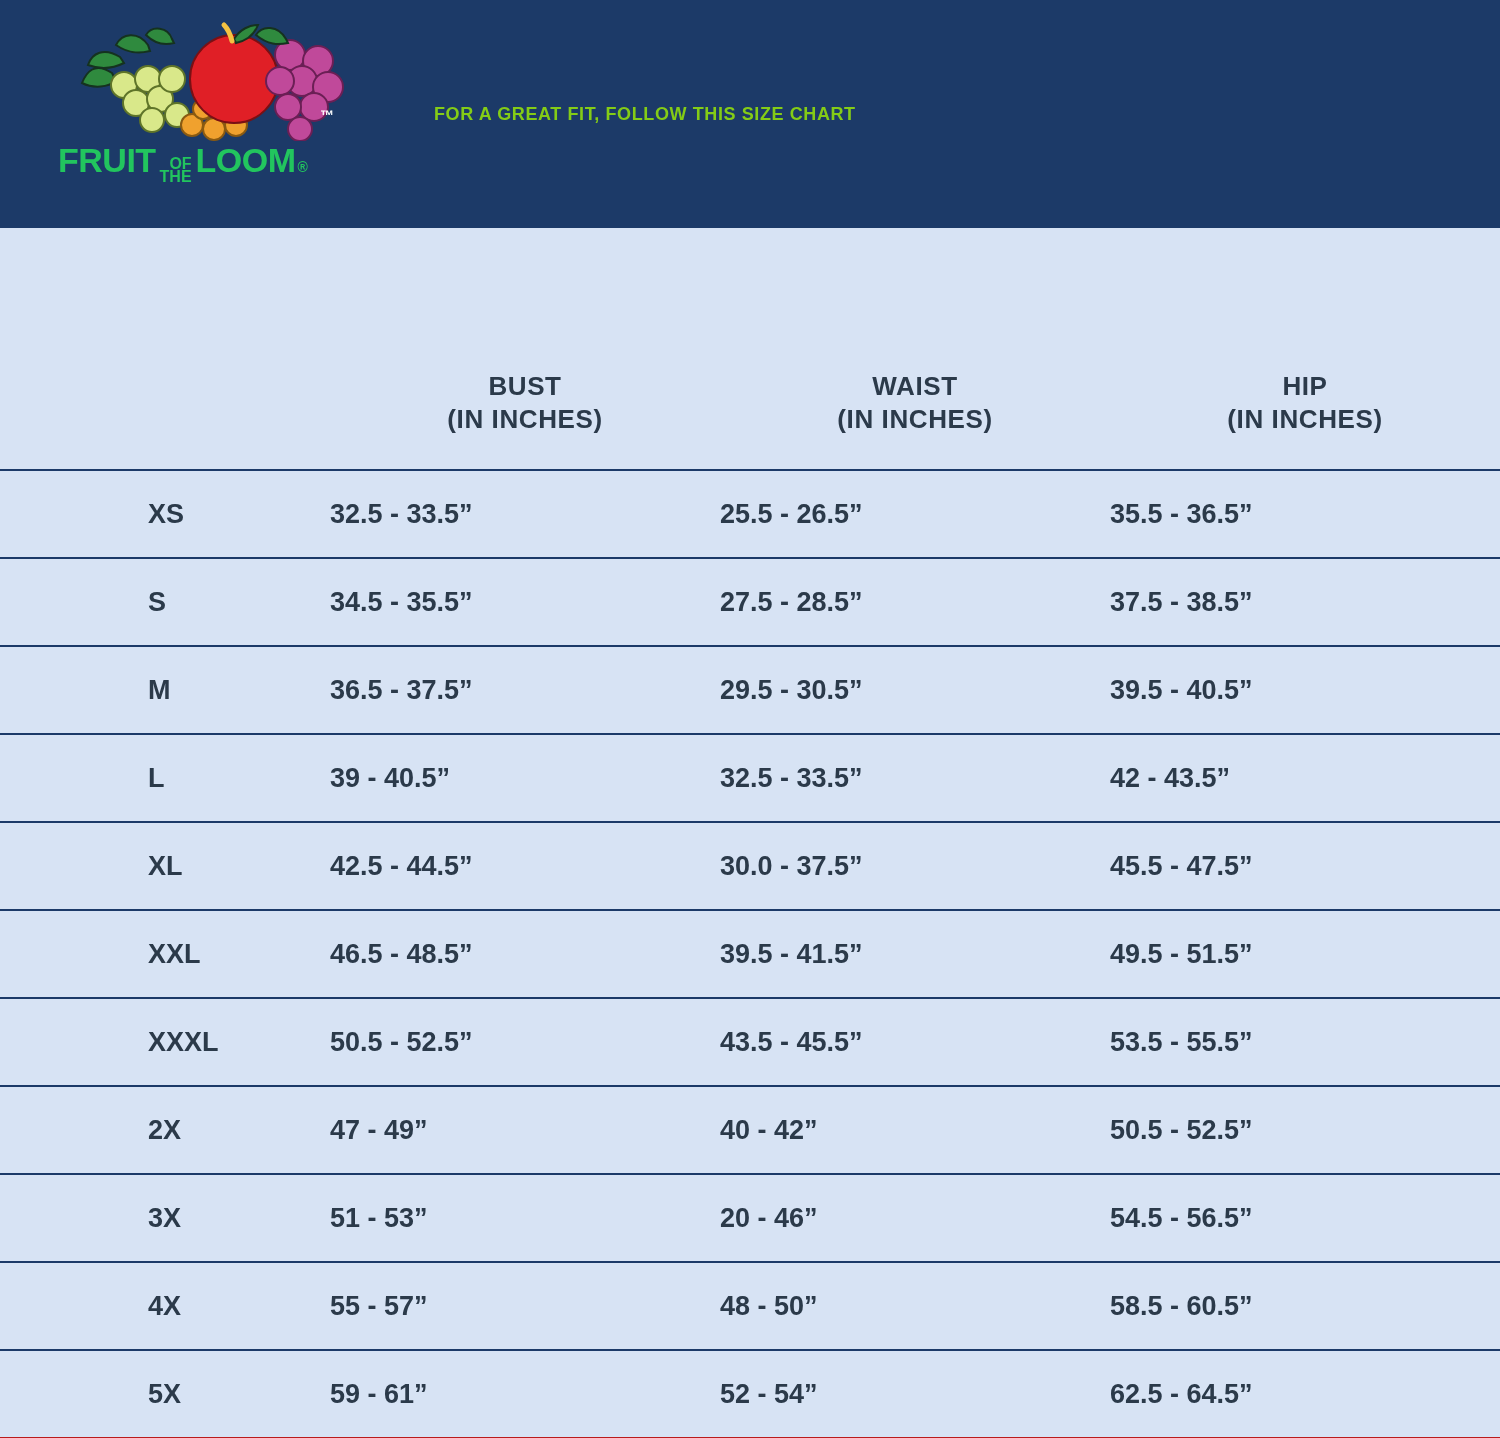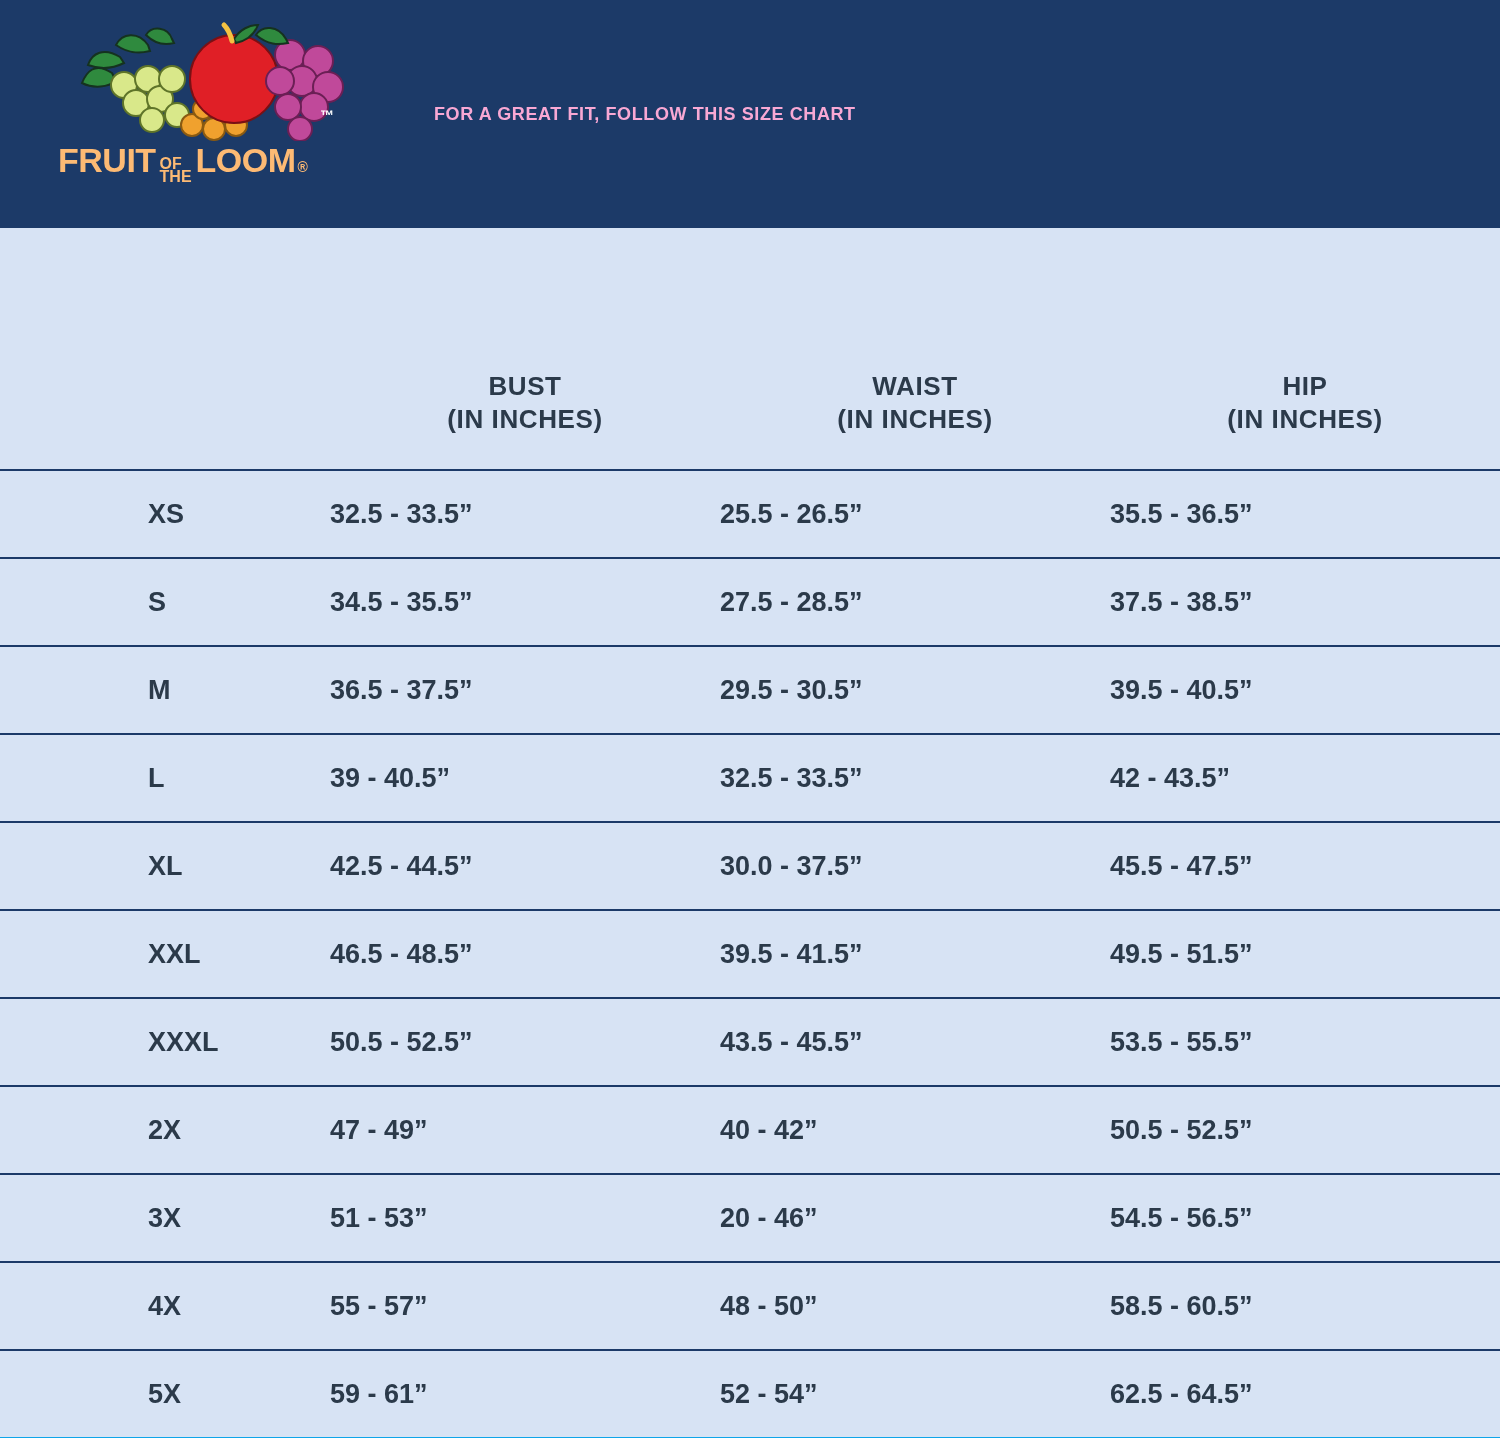--- a/index.html
+++ b/index.html
@@ -42,27 +42,28 @@
     top: 2px;
     width: 286px;
     height: 120px;
   }
   .logo-word {
     position: absolute;
     left: 2px;
     top: 122px;
     width: 300px;
     height: 50px;
-    color: #fdba74;
+    color: #22c55e;
     font-weight: bold;
     font-size: 34px;
     letter-spacing: -0.5px;
     white-space: nowrap;
     display: flex;
     align-items: baseline;
+    text-align: right;
   }
   .logo-word .small-stack {
     display: inline-flex;
     flex-direction: column;
     font-size: 16px;
     line-height: 13px;
     letter-spacing: 0;
     margin: 0 4px;
     transform: translateY(-3px);
     font-weight: bold;
@@ -90,21 +91,21 @@
     font-weight: bold;
     letter-spacing: 1.2px;
     line-height: 1.05;
     margin: 0 0 12px 0;
     color: #ffffff;
   }
   .header-sub {
     font-size: 18px;
     font-weight: bold;
     letter-spacing: 0.6px;
-    color: #f9a8d4;
+    color: #84cc16;
     margin: 0;
   }
 
   
   .table-wrap {
     background: #d7e3f4;
     padding: 0;
   }
   table.size-table {
     width: 1500px;
@@ -135,21 +136,21 @@
   thead th.head-size { padding-left: 148px; }
   thead th.head-cell { padding-left: 0; padding-bottom: 34px; text-align: center; }
   thead th .hd-line { display: block; }
 
   tbody tr {
     height: 88px;
     border-top: 2px solid #1c3a68;
     padding-left: 32px;
   }
   tbody tr:last-child {
-    border-bottom: 2px solid #0ea5e9;
+    border-bottom: 2px solid #b91c1c;
   }
   tbody td {
     font-size: 27px;
     font-weight: bold;
     padding: 0;
     vertical-align: middle;
   }
   td.cell-size {
     padding-left: 148px;
   }

